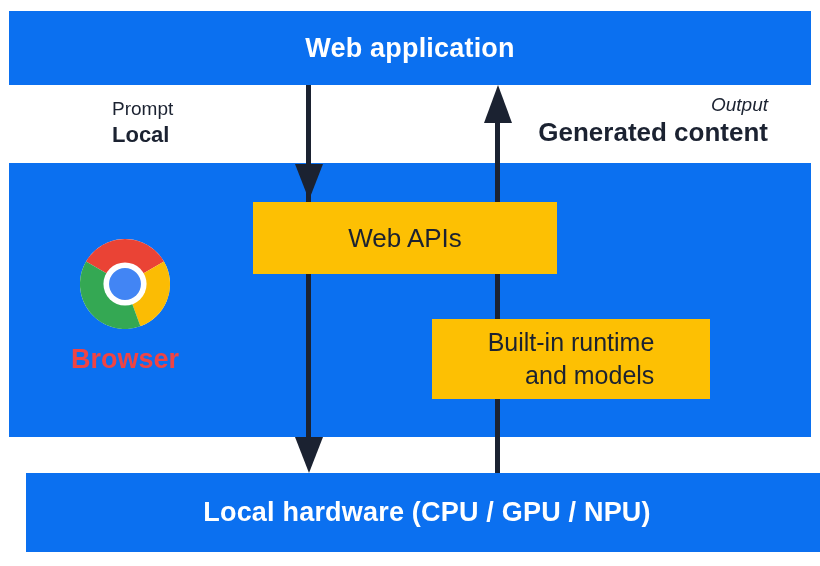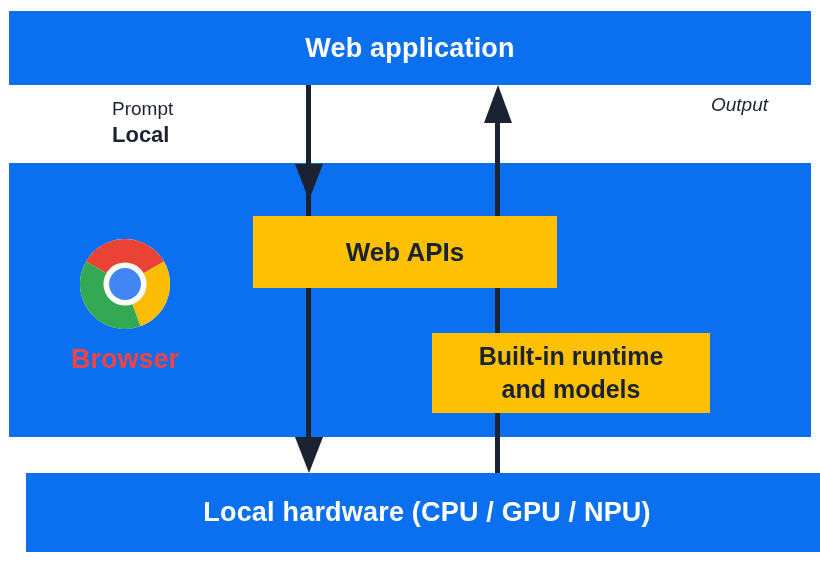--- a/index.html
+++ b/index.html
@@ -40,22 +40,22 @@
   .head{position:absolute;width:0;height:0;z-index:4;
     border-left:14px solid transparent;border-right:14px solid transparent;}
   .head.down{border-top:36px solid var(--dark);}
   .head.up{border-bottom:38px solid var(--dark);}
   #down-head-mid{left:295px;top:164px;}
   #down-head-bottom{left:295px;top:437px;}
   #up-head{left:484px;top:85px;}
   
   .ybox{
     position:absolute;background:var(--yellow);z-index:3;
-    display:flex;align-items:center;justify-content:center;text-align:center;
-    color:var(--dark);font-weight:bold;margin-top:14px;
+    display:flex;align-items:center;justify-content:center;text-align:right;
+    color:var(--dark);font-weight:normal;
   }
   #web-apis-box{left:253px;top:202px;width:304px;height:72px;font-size:26px;}
   #builtin-box{left:432px;top:319px;width:278px;height:80px;font-size:25px;line-height:33px;}
   
   #chrome-icon{position:absolute;left:80px;top:239px;z-index:2;}
   #browser-label{
     position:absolute;left:35px;top:344px;width:180px;text-align:center;
     color:#ef4444;font-weight:bold;font-size:27px;z-index:2;
   }
 </style>
@@ -65,20 +65,21 @@
 <div class="band" id="top-band">
   <span class="band-title">Web application</span>
 </div>
 
 <div id="input-label">
   <div class="small">Prompt</div>
   <div class="big">Local</div>
 </div>
 <div id="output-label">
   <div class="small">Output</div>
+  <div class="big">Generated content</div>
 </div>
 
 <div class="band" id="mid-band"></div>
 
 <div class="shaft" id="down-shaft"></div>
 <div class="shaft" id="up-shaft"></div>
 <div class="head down" id="down-head-mid"></div>
 <div class="head down" id="down-head-bottom"></div>
 <div class="head up" id="up-head"></div>
 

